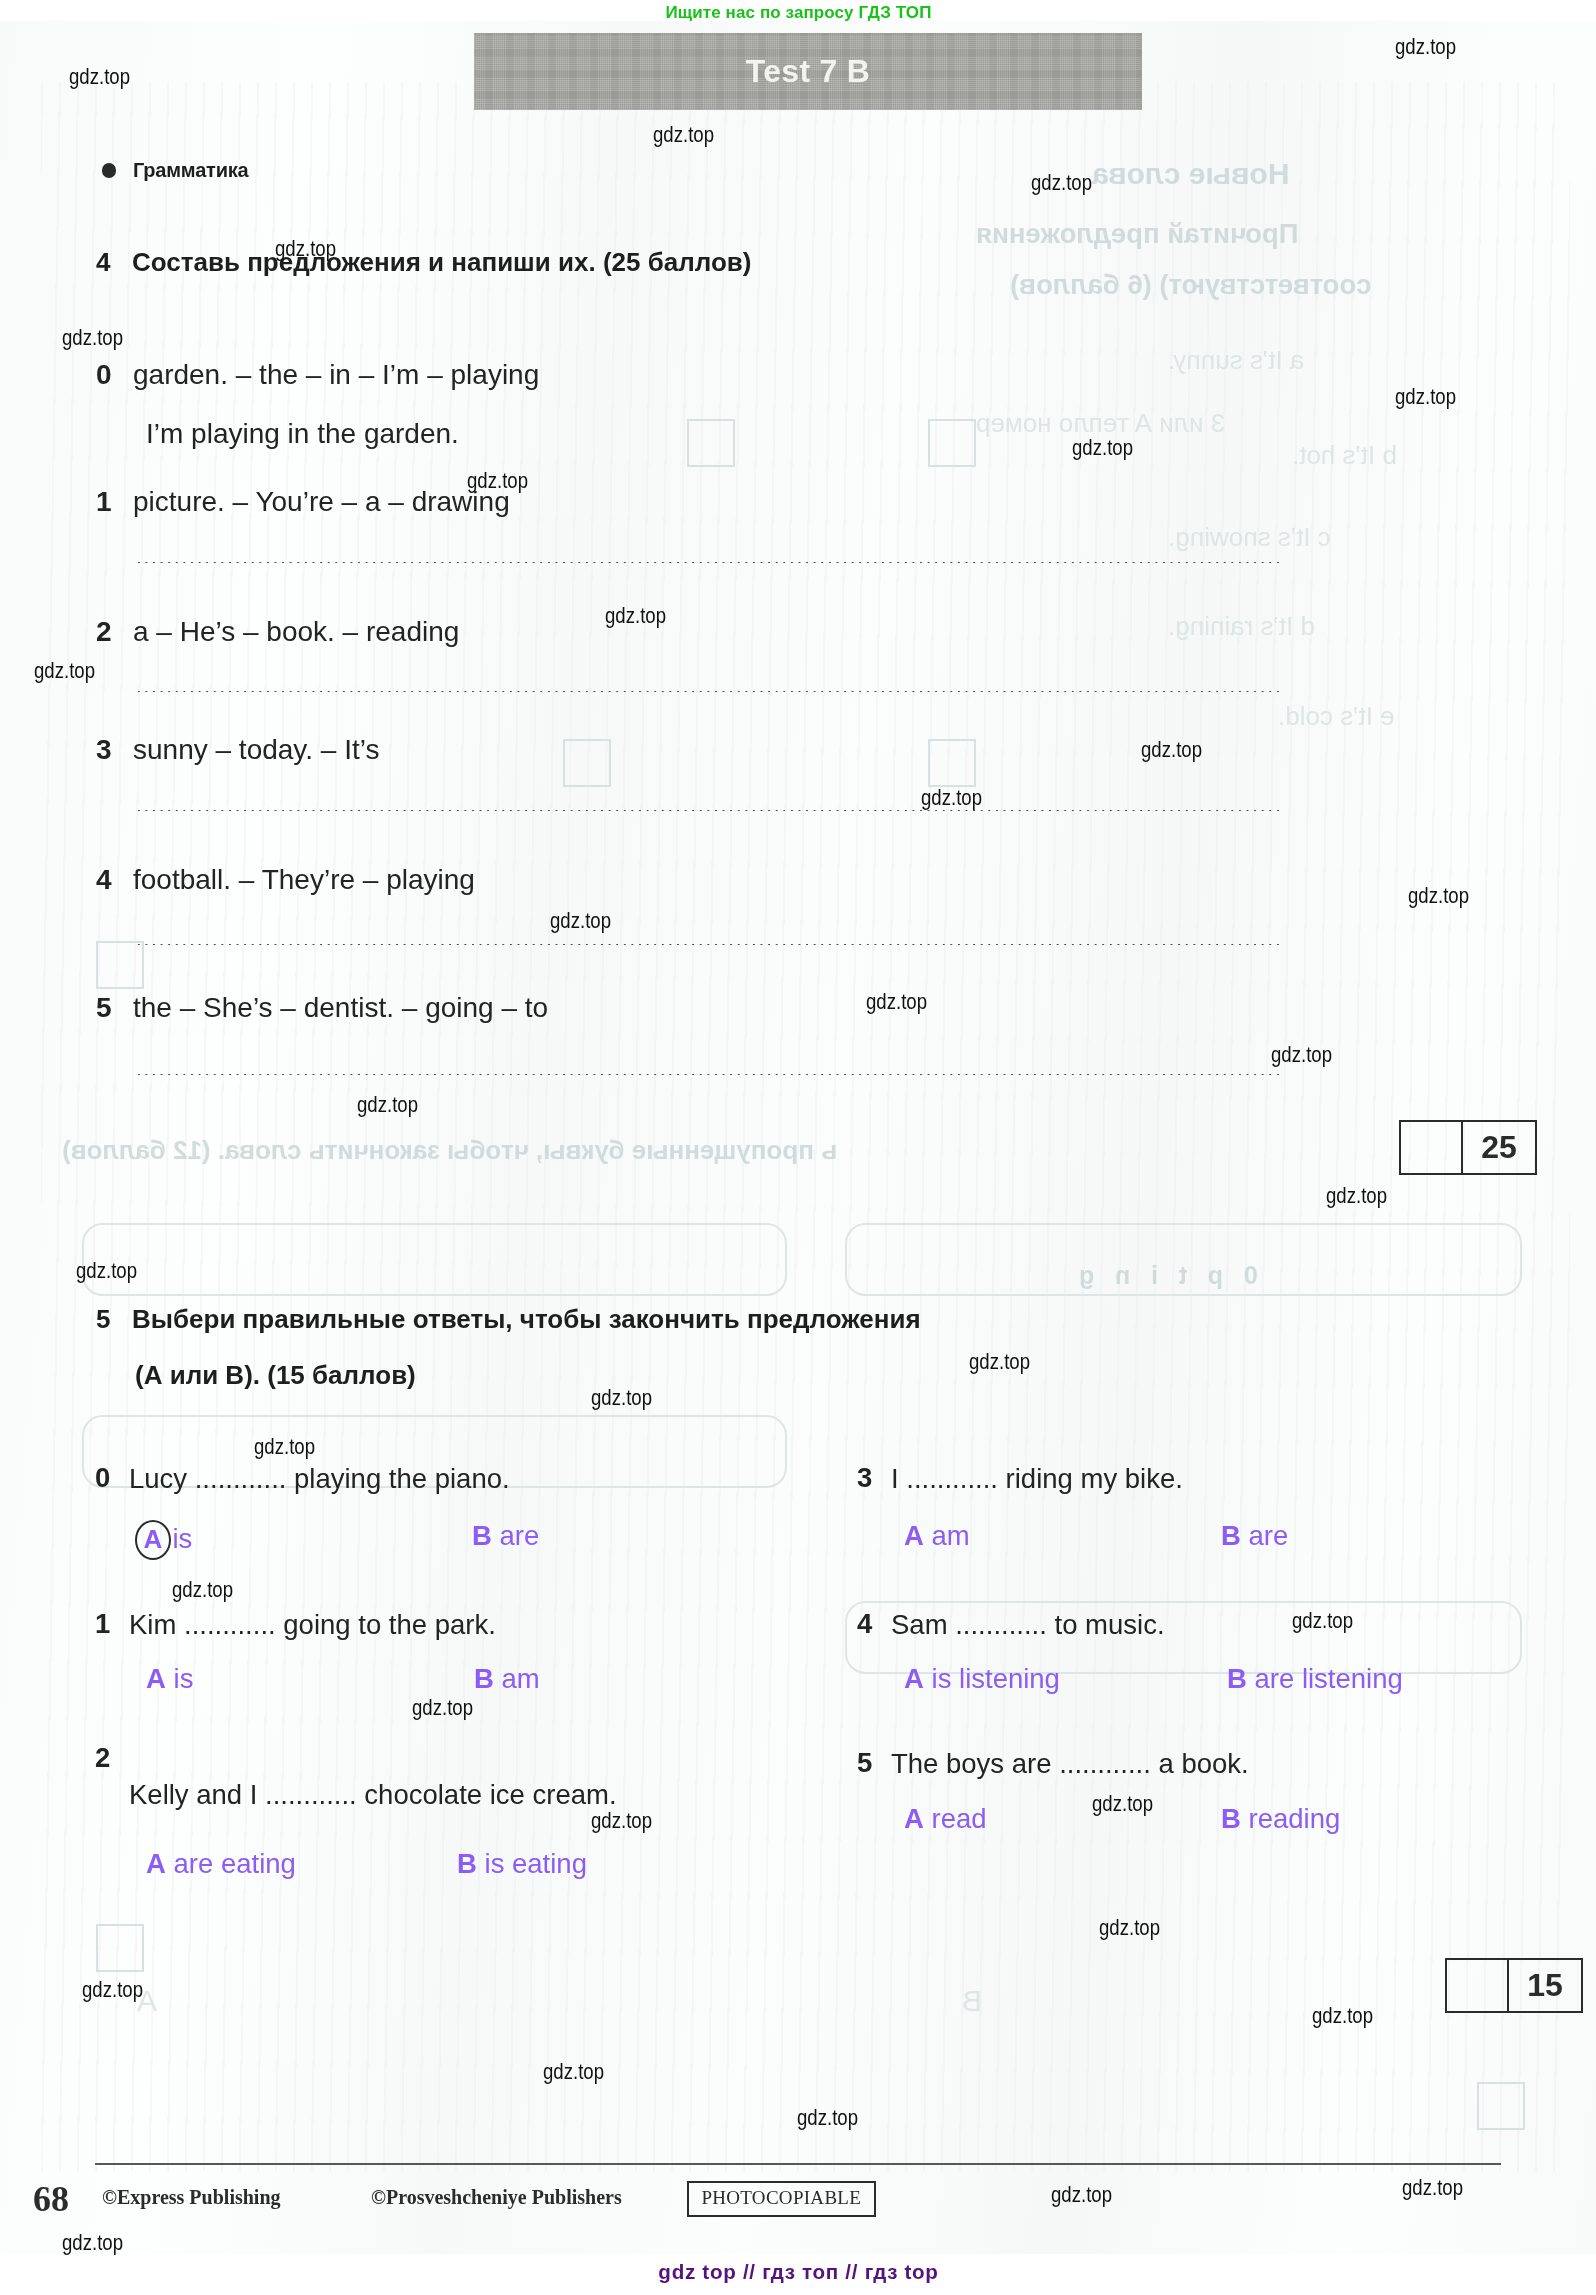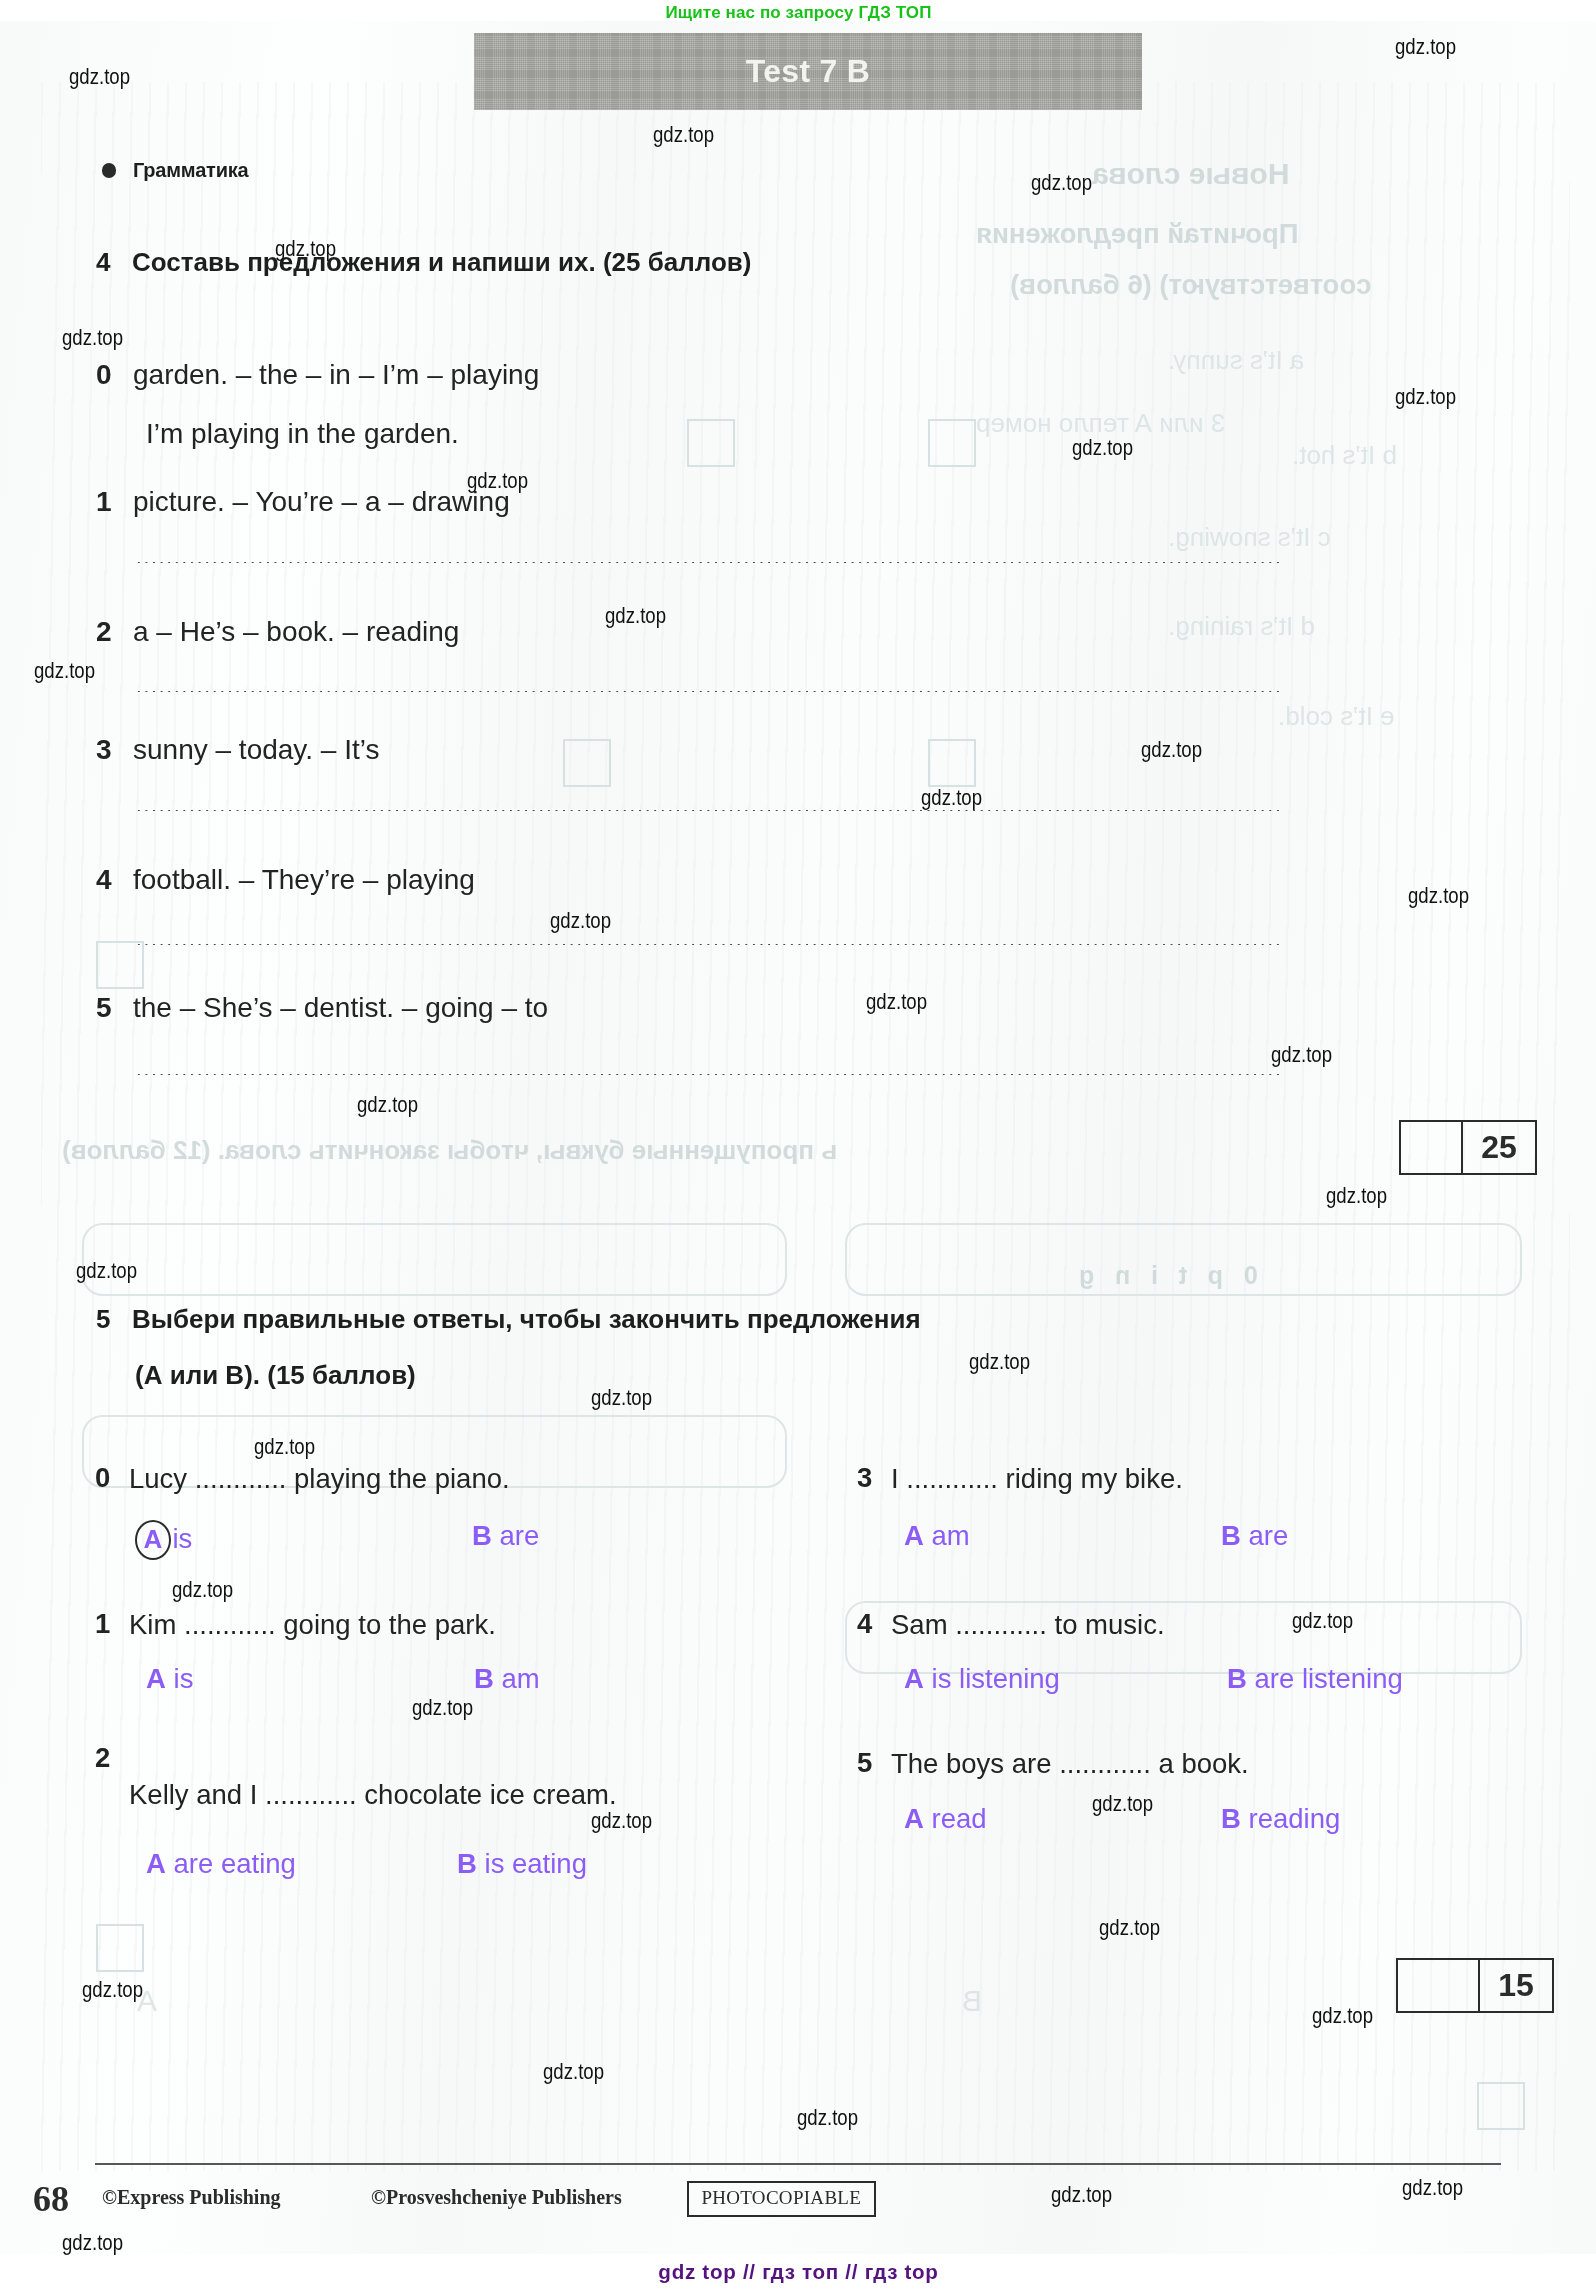--- a/index.html
+++ b/index.html
@@ -305,21 +305,21 @@
   </div>
 
   <div class="q5" style="left:857px;top:1747px;">
     <span class="n">5</span><span class="stem">The boys are ............ a book.</span>
   </div>
   <div class="opts" style="left:904px;top:1803px;width:660px;">
     <span class="ltr">A</span> <span>read</span>
     <span class="opt-b" style="left:317px;top:0;"><span class="ltr">B</span> <span>reading</span></span>
   </div>
 
-  <div class="score" style="left:1396px;top:1958px;padding-left:20px;">
+  <div class="score" style="left:1445px;top:1958px;">
     <div class="blank"></div>
     <div class="val">15</div>
   </div>
 
   <div class="foot-rule"></div>
   <div class="pageno">68</div>
   <div class="credit" style="left:102px;">©Express Publishing</div>
   <div class="credit" style="left:371px;">©Prosveshcheniye Publishers</div>
   <div class="photocopiable">PHOTOCOPIABLE</div>
 

